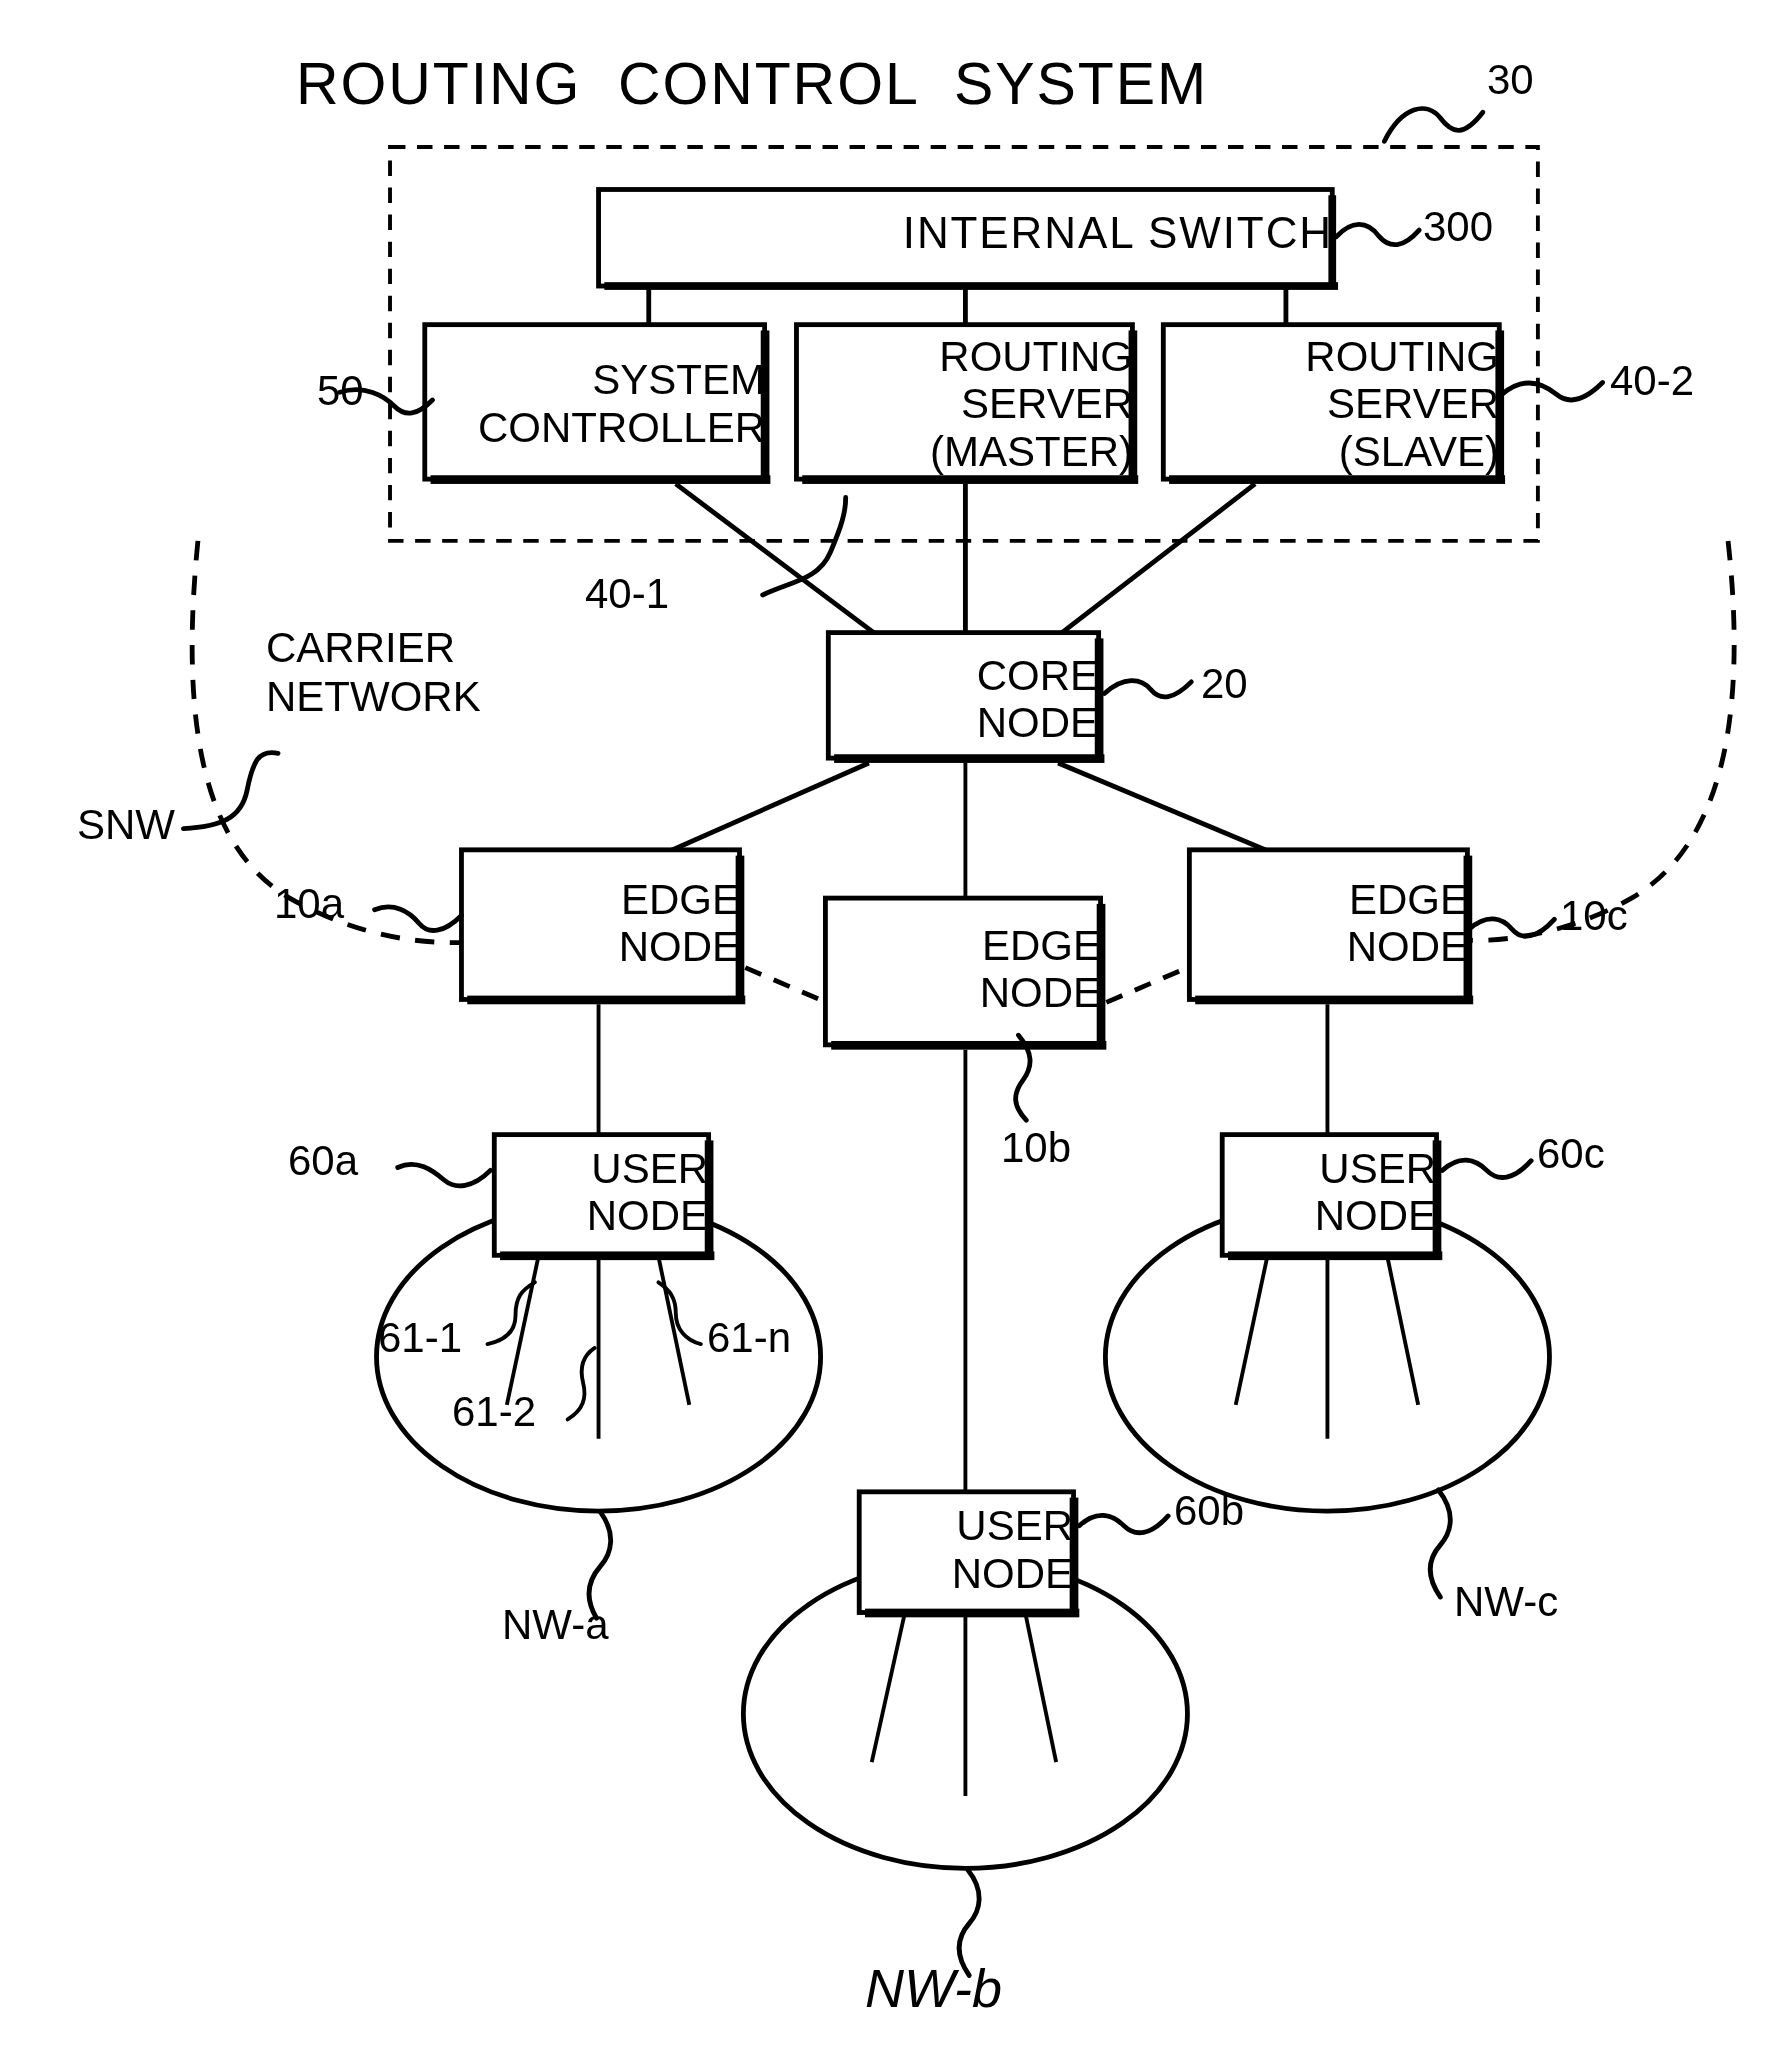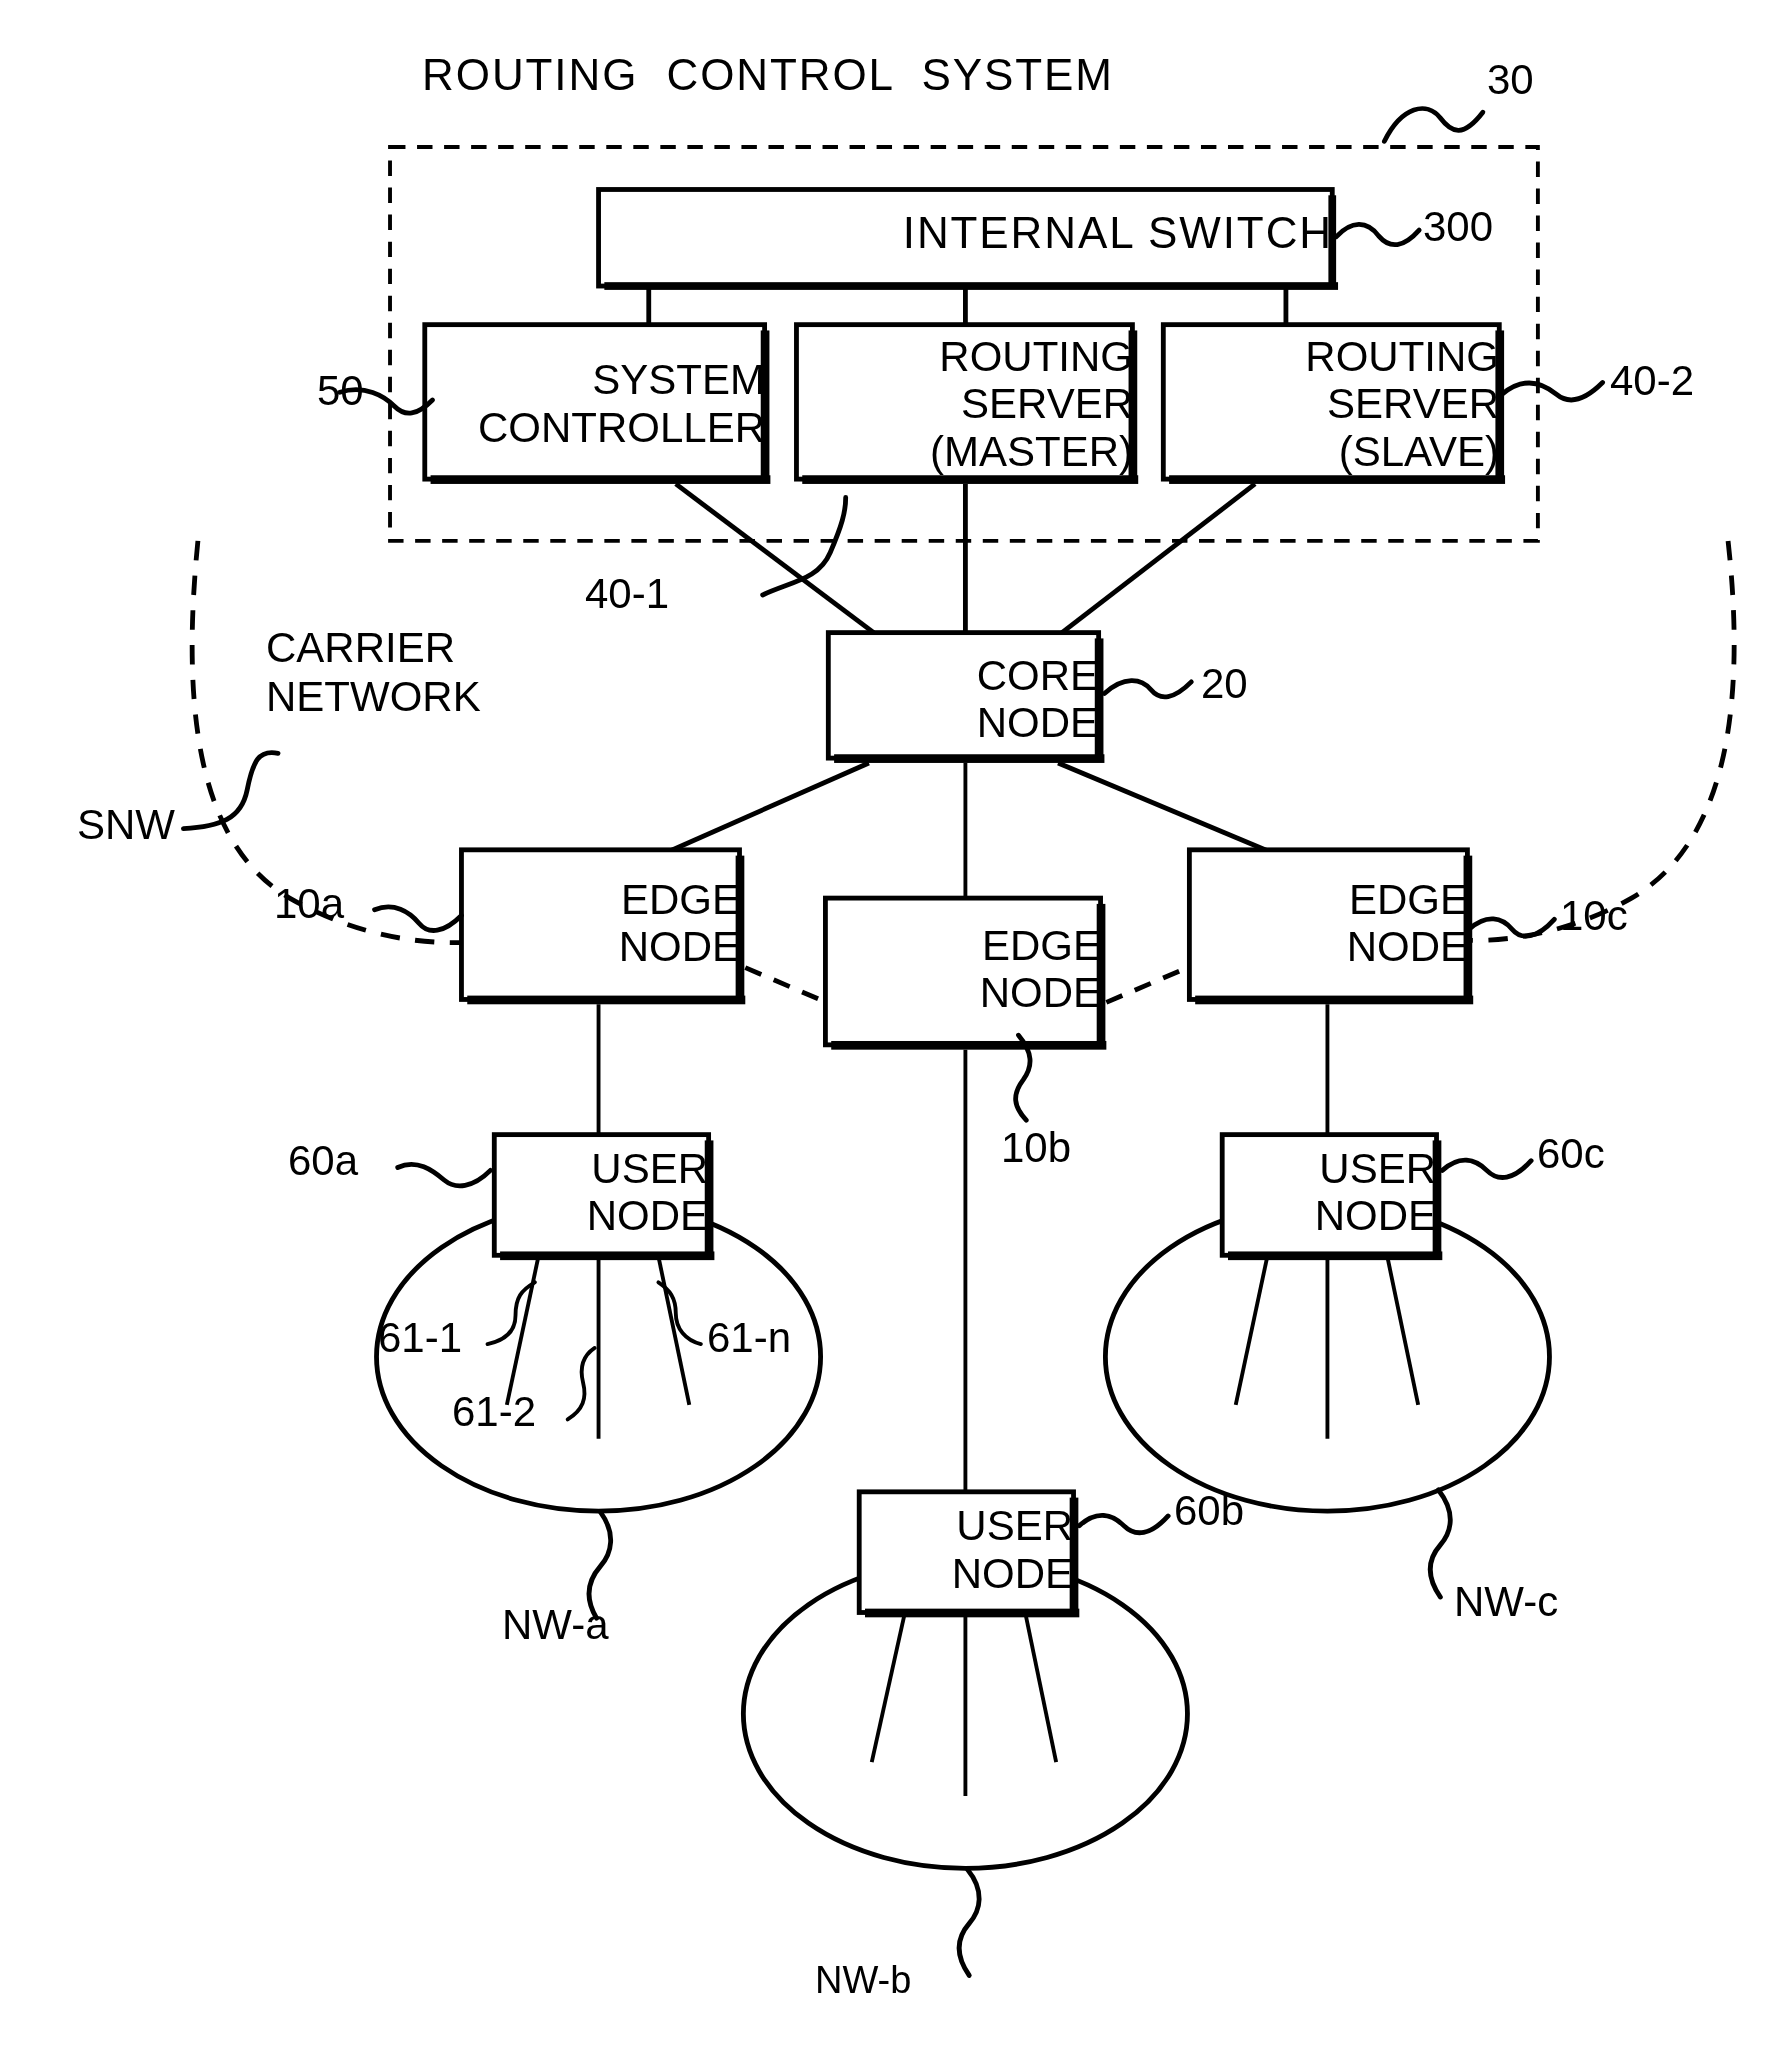--- a/index.html
+++ b/index.html
@@ -143,21 +143,21 @@
     <line x1="948" y1="1622" x2="903" y2="1825" stroke="#000" stroke-width="4"></line>
     <line x1="1000" y1="1622" x2="1000" y2="1860" stroke="#000" stroke-width="4"></line>
     <line x1="1052" y1="1622" x2="1094" y2="1825" stroke="#000" stroke-width="4"></line>
     <rect x="890" y="1545" width="222" height="125" fill="#fff" stroke="#000" stroke-width="5"></rect>
     <rect x="896" y="1666" width="222" height="9" fill="#000"></rect>
     <rect x="1108" y="1551" width="9" height="121" fill="#000"></rect>
     <path d="M 1118 1580 C 1136 1564 1152 1568 1164 1580 C 1176 1592 1192 1590 1210 1570" fill="none" stroke="#000" stroke-width="5" stroke-linecap="round"></path>
     <path d="M 1002 1936 C 1020 1958 1016 1978 1004 1992 C 990 2008 990 2026 1004 2046" fill="none" stroke="#000" stroke-width="5" stroke-linecap="round"></path>
   </svg>
 
-  <div class="title-label" style="left:0; top:50px; width:1504px; text-align:center; font-size:44px;padding-left:16px;">ROUTING  CONTROL  SYSTEM</div>
+  <div class="title-label" style="left:0; top:50px; width:1504px; text-align:center; font-size:59px;">ROUTING  CONTROL  SYSTEM</div>
 
   <div class="ref-label" style="left:1487px; top:58px; font-size:42px;">30</div>
 
   <div class="box-label" style="left:599px; top:210px; width:734px; font-size:44px; letter-spacing:1.9px;">INTERNAL SWITCH</div>
   <div class="ref-label" style="left:1423px; top:205px; font-size:42px;">300</div>
 
   <div class="box-label" style="left:425px; top:406px; width:340px; font-size:42px;">CONTROLLER</div>
   <div class="box-label" style="left:425px; top:358px; width:340px; font-size:42px;">SYSTEM</div>
   <div class="ref-label" style="left:272px; top:369px; font-size:42px;margin-left:45px;">50</div>
 
@@ -201,16 +201,16 @@
   <div class="ref-label" style="left:490px; top:1603px; font-size:42px;margin-left:12px;">NW-a</div>
 
   <div class="box-label" style="left:1222px; top:1147px; width:214px; font-size:42px;">USER</div>
   <div class="box-label" style="left:1222px; top:1194px; width:214px; font-size:42px;">NODE</div>
   <div class="ref-label" style="left:1537px; top:1132px; font-size:42px;">60c</div>
   <div class="ref-label" style="left:1454px; top:1580px; font-size:42px;">NW-c</div>
 
   <div class="box-label" style="left:859px; top:1504px; width:214px; font-size:42px;">USER</div>
   <div class="box-label" style="left:859px; top:1552px; width:214px; font-size:42px;">NODE</div>
   <div class="ref-label" style="left:1174px; top:1489px; font-size:42px;">60b</div>
-  <div class="ref-label" style="left:815px; top:1960px; font-size:38px;">NW-b</div>
+  <div class="ref-label" style="left:865px; top:1960px; font-size:54px;font-style:italic;">NW-b</div>
 
 </div>
 
 
 </body></html>

